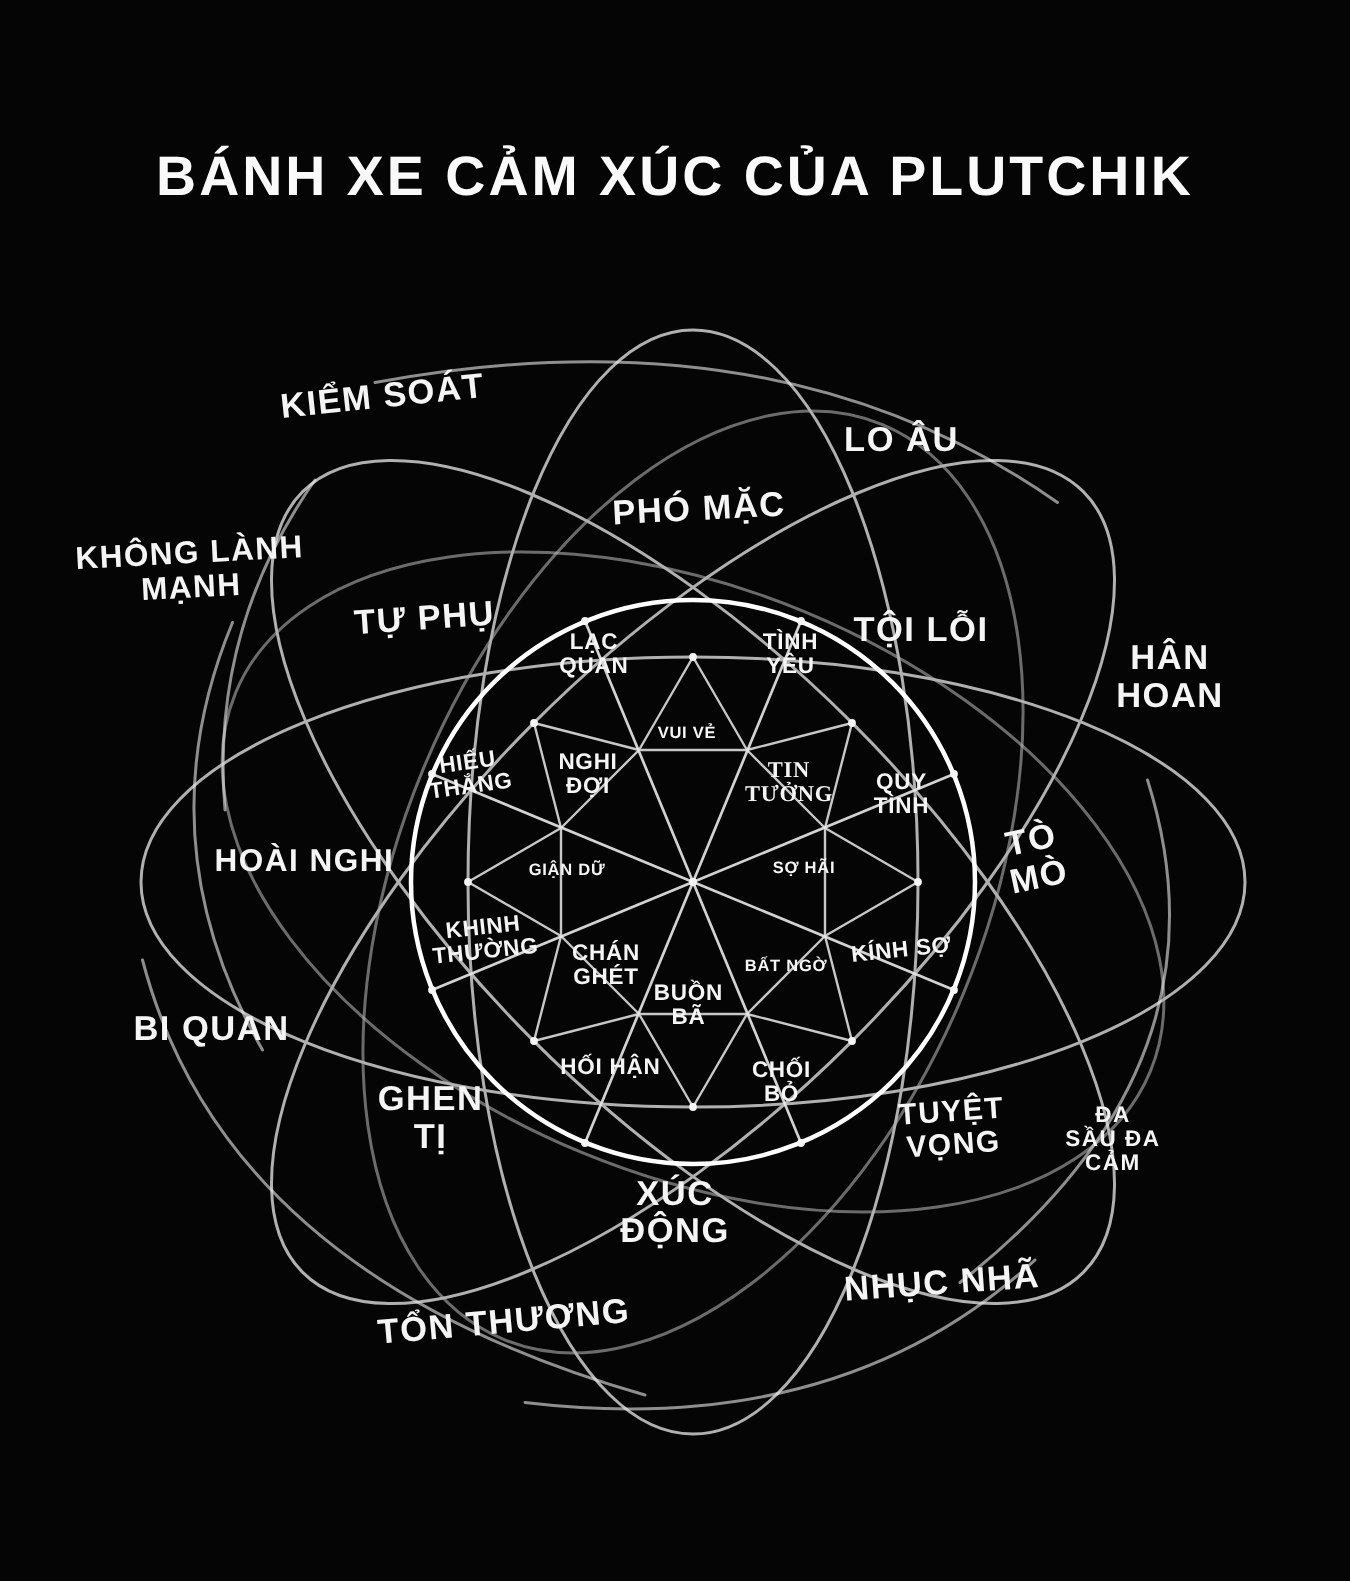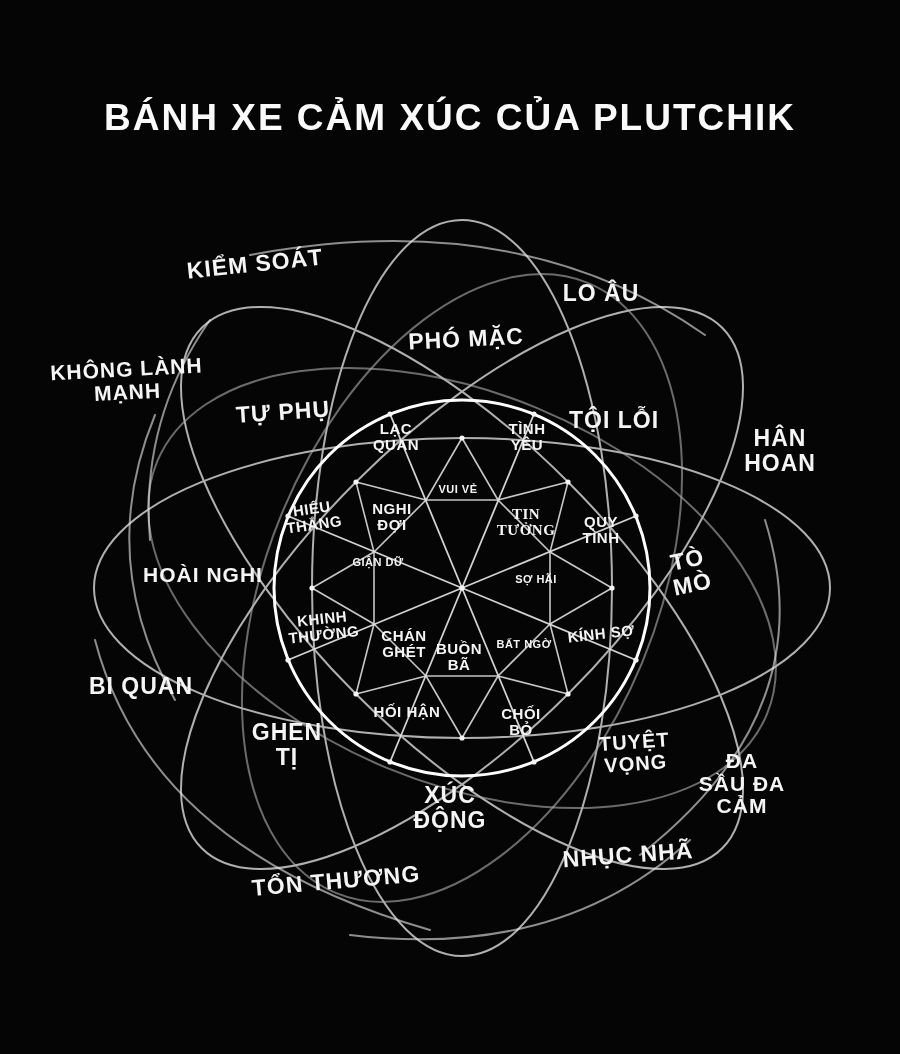--- a/index.html
+++ b/index.html
@@ -104,48 +104,48 @@
   <div class="lbl outer" style="left:780px;top:451px;">HÂN
 HOAN</div>
   <div class="lbl outer" style="left:203px;top:575px;font-size:21px;">HOÀI NGHI</div>
   <div class="lbl outer" style="left:690px;top:572px;transform:translate(-50%,-50%) rotate(-12deg);">TÒ
 MÒ</div>
   <div class="lbl outer" style="left:141px;top:686px;">BI QUAN</div>
   <div class="lbl outer" style="left:287px;top:745px;">GHEN
 TỊ</div>
   <div class="lbl outer" style="left:635px;top:753px;transform:translate(-50%,-50%) rotate(-4deg);font-size:20px;">TUYỆT
 VỌNG</div>
-  <div class="lbl outer" style="left:742px;top:784px;font-size:21px;">ĐA
+  <div class="lbl outer" style="left:742px;top:760px;font-size:15px;">ĐA
 SẦU ĐA
 CẢM</div>
   <div class="lbl outer" style="left:450px;top:808px;">XÚC
 ĐỘNG</div>
   <div class="lbl outer" style="left:628px;top:855px;transform:translate(-50%,-50%) rotate(-4deg);">NHỤC NHÃ</div>
   <div class="lbl outer" style="left:336px;top:881px;transform:translate(-50%,-50%) rotate(-5deg);">TỔN THƯƠNG</div>
 
   <div class="lbl wheelLbl" style="left:396px;top:437px;">LẠC
 QUAN</div>
   <div class="lbl wheelLbl" style="left:527px;top:437px;">TÌNH
 YÊU</div>
   <div class="lbl wheelLbl big" style="left:458px;top:490px;">VUI VẺ</div>
   <div class="lbl wheelLbl" style="left:313px;top:517px;transform:translate(-50%,-50%) rotate(-8deg);">HIẾU
 THẮNG</div>
   <div class="lbl wheelLbl" style="left:392px;top:517px;">NGHI
 ĐỢI</div>
   <div class="lbl wheelLbl" style="left:526px;top:522px;font-family:Liberation Serif, serif;">TIN
 TƯỞNG</div>
   <div class="lbl wheelLbl" style="left:601px;top:530px;">QUY
 TÌNH</div>
-  <div class="lbl wheelLbl big" style="left:378px;top:563px;">GIẬN DỮ</div>
+  <div class="lbl wheelLbl big" style="left:378px;top:581px;">GIẬN DỮ</div>
   <div class="lbl wheelLbl big" style="left:536px;top:580px;">SỢ HÃI</div>
   <div class="lbl wheelLbl" style="left:323px;top:627px;transform:translate(-50%,-50%) rotate(-6deg);">KHINH
 THƯỜNG</div>
   <div class="lbl wheelLbl" style="left:404px;top:644px;">CHÁN
 GHÉT</div>
   <div class="lbl wheelLbl big" style="left:524px;top:645px;">BẤT NGỜ</div>
   <div class="lbl wheelLbl" style="left:601px;top:634px;transform:translate(-50%,-50%) rotate(-6deg);">KÍNH SỢ</div>
-  <div class="lbl wheelLbl" style="left:459px;top:657px;">BUỒN
+  <div class="lbl wheelLbl" style="left:459px;top:671px;">BUỒN
 BÃ</div>
   <div class="lbl wheelLbl" style="left:407px;top:712px;">HỐI HẬN</div>
   <div class="lbl wheelLbl" style="left:521px;top:722px;">CHỐI
 BỎ</div>
 
 </div>
 
 </body></html>

